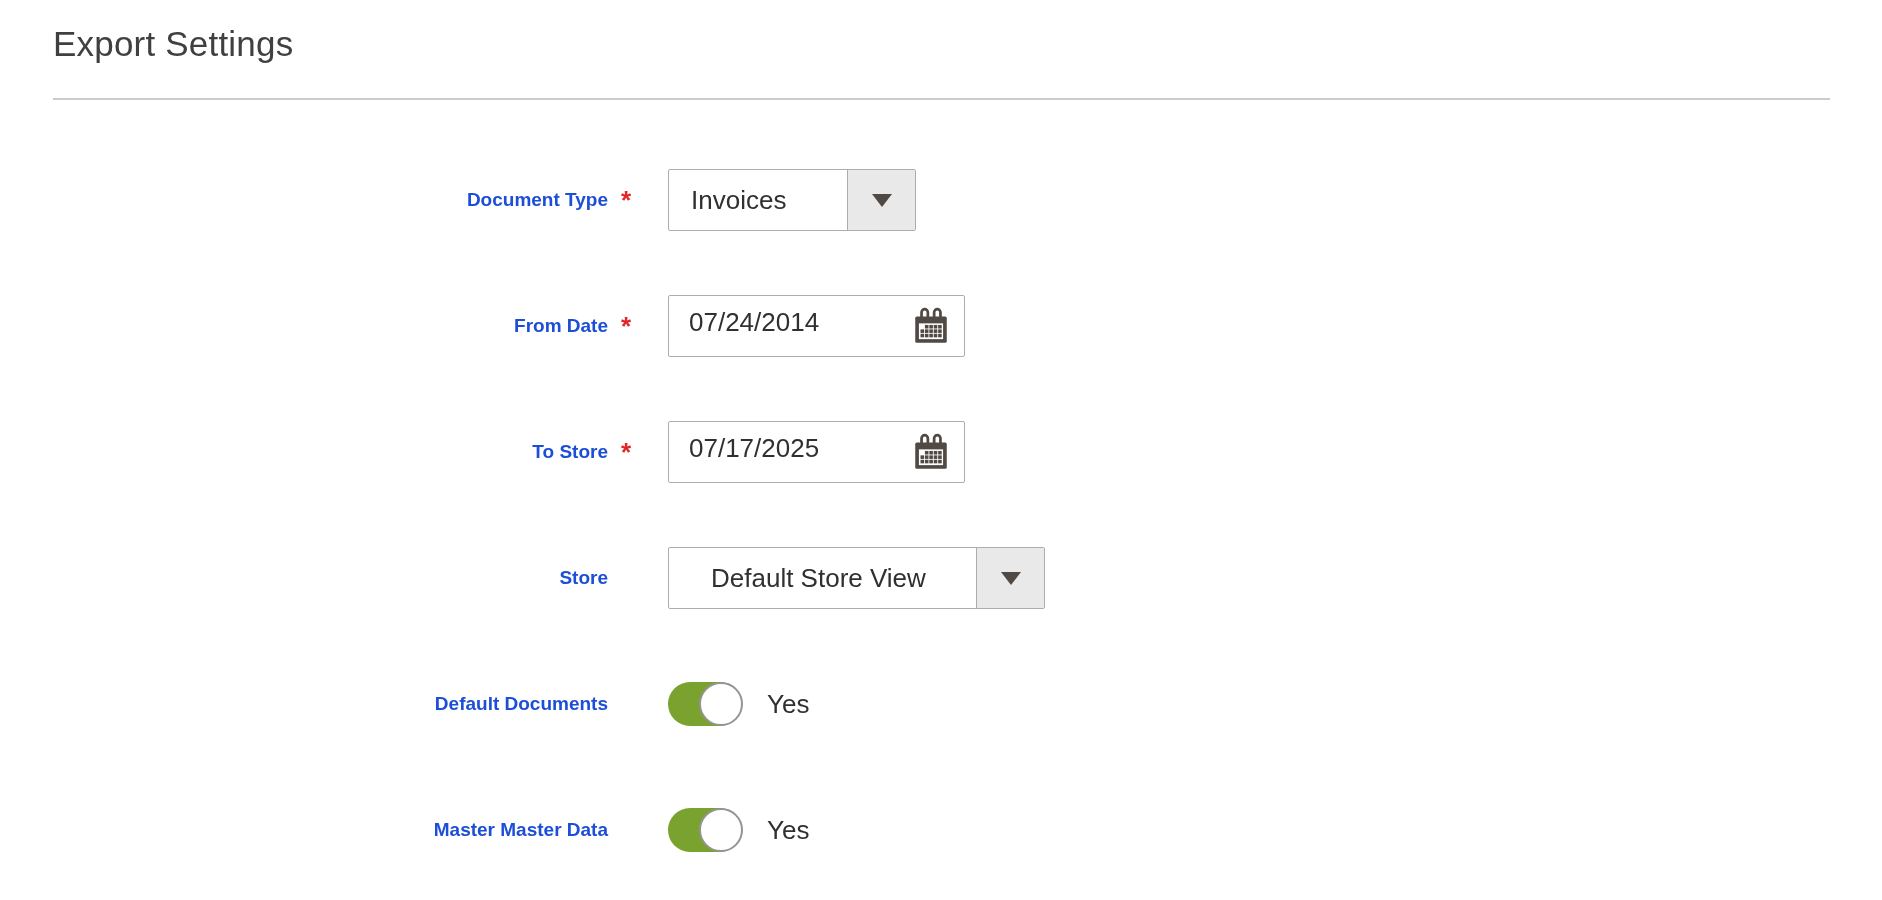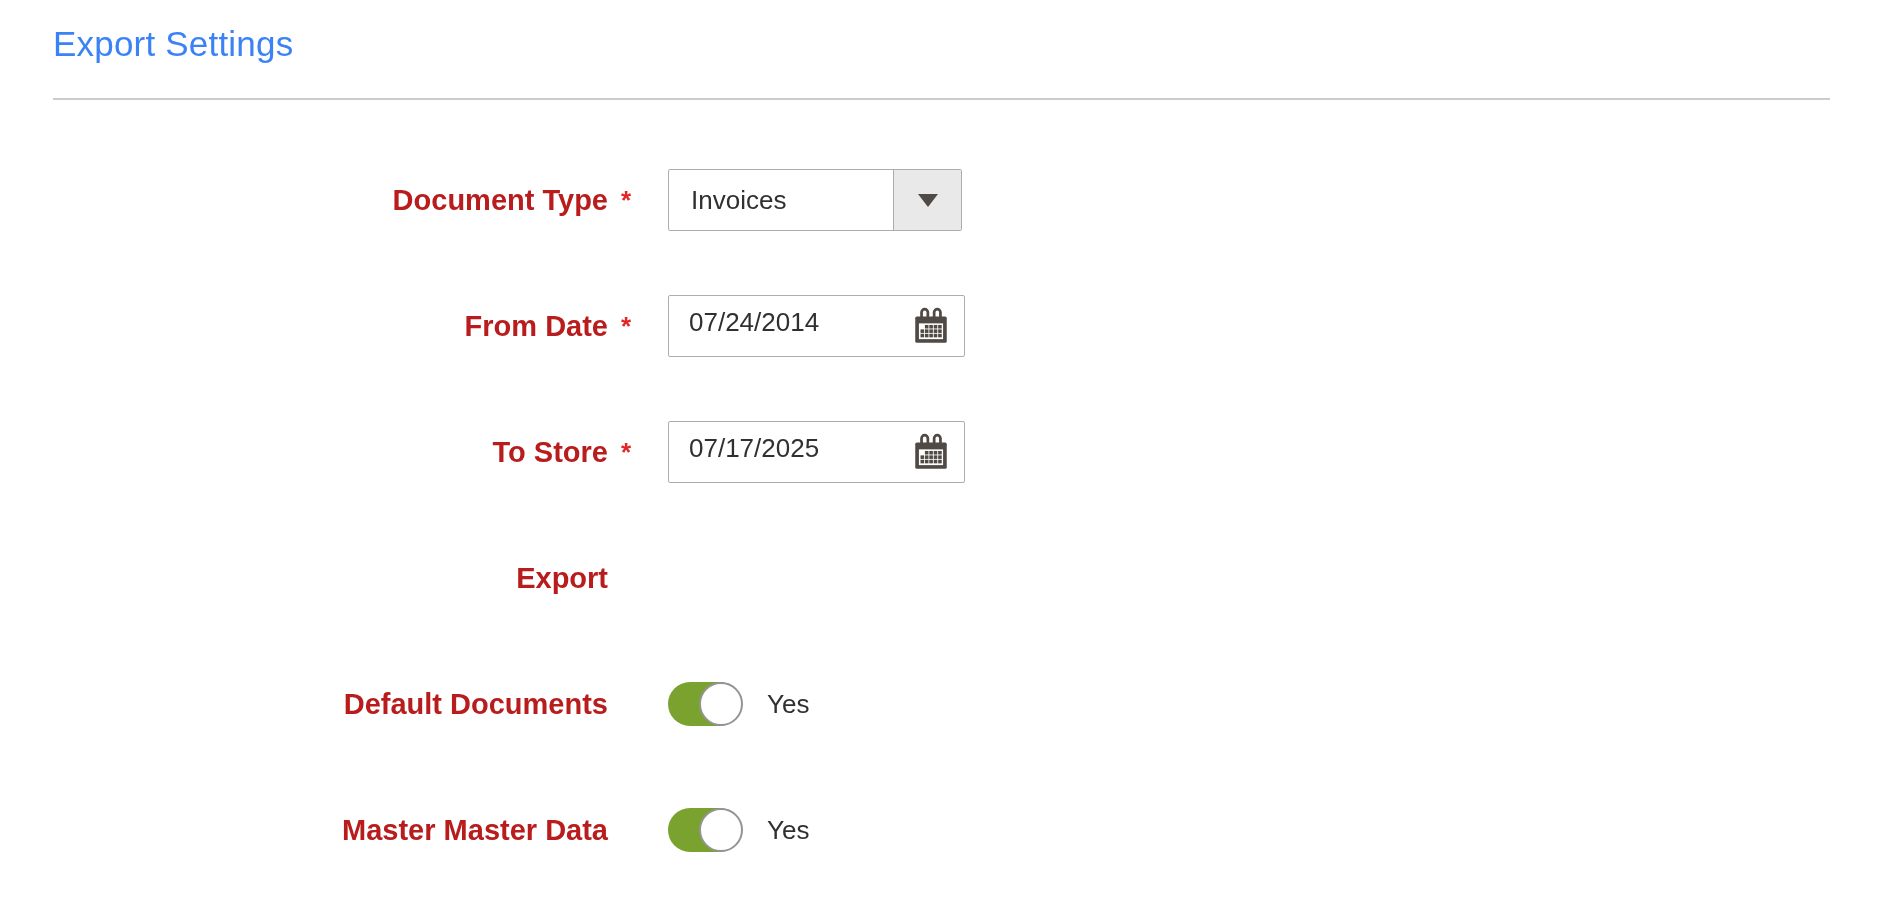--- a/index.html
+++ b/index.html
@@ -1,41 +1,41 @@
 <!DOCTYPE html>
 <html><head>
 <meta charset="utf-8">
 <style>
   * { margin:0; padding:0; box-sizing:border-box; }
   html,body { width:1882px; height:900px; background:#ffffff; overflow:hidden;
     font-family:"Liberation Sans", sans-serif; color:#303030; }
 
   .page-title { margin:24px 0 0 53px; font-size:35px; font-weight:400;
-    color:#3b82f6; letter-spacing:.2px; }
+    color:#404040; letter-spacing:.2px; }
   .title-divider { border:none; border-top:2px solid #cccccc;
     margin:34px 52px 0 53px; }
 
   .form { margin-top:37px; }
   .row { display:flex; align-items:center; height:126px; }
   .cell-label { flex:0 0 608px; text-align:right; }
-  .flabel { font-size:29px; font-weight:700; color:#b91c1c; }
+  .flabel { font-size:19px; font-weight:700; color:#1d4ed8; }
   .cell-req { flex:0 0 60px; padding-left:13px; }
   .req { color:#e22626; font-size:26px; font-weight:700; }
   .cell-ctrl { display:flex; align-items:center; }
 
   
   .select { display:flex; align-items:stretch; height:62px; background:#ffffff;
     border:1px solid #adadad; border-radius:2px; cursor:pointer; }
   .select-text { flex:1; display:flex; align-items:center; padding-left:22px;
     font-size:26px; color:#303030; white-space:nowrap; }
   .select-btn { width:68px; background:#e9e9e9; border-left:1px solid #adadad;
     display:flex; align-items:center; justify-content:center; }
   .tri { width:0; height:0; border-left:10px solid transparent;
     border-right:10px solid transparent; border-top:13px solid #514943; }
-  .w-doc { width:294px; }
+  .w-doc { width:248px; }
   .w-store { width:377px; }
   .w-store .select-text { padding-left:42px; }
 
   
   .input-wrap { position:relative; width:297px; height:62px; }
   .input-date { width:100%; height:100%; border:1px solid #adadad; border-radius:2px;
     padding:0 64px 8px 20px; font-size:26px; color:#303030; font-family:inherit;
     background:#fff; outline:none; }
   .cal-btn { position:absolute; right:13px; top:50%; transform:translateY(-50%);
     width:42px; height:42px; background:none; border:none; padding:0; cursor:pointer;
@@ -132,22 +132,30 @@
                   <rect x="22.6" y="27.4" width="3.4" height="3.4"></rect>
                   <rect x="26.8" y="27.4" width="3.4" height="3.4"></rect>
               </g>
             </svg>
           </button>
         </div>
       </div>
     </div>
 
     <div class="row">
-      <div class="cell-label"><label class="flabel">Export</label></div>
+      <div class="cell-label"><label class="flabel">Store</label></div>
       <div class="cell-req"></div>
+      <div class="cell-ctrl">
+        <div class="select w-store" role="combobox">
+          <span class="select-text">Default Store View</span>
+          <span class="select-btn">
+              <i class="tri"></i>
+            </span>
+        </div>
+      </div>
     </div>
 
     <div class="row">
       <div class="cell-label"><label class="flabel">Default Documents</label></div>
       <div class="cell-req"></div>
       <div class="cell-ctrl">
         <div class="switch on" role="switch" aria-checked="true">
           <span class="knob"></span>
         </div>
         <span class="switch-label">Yes</span>

